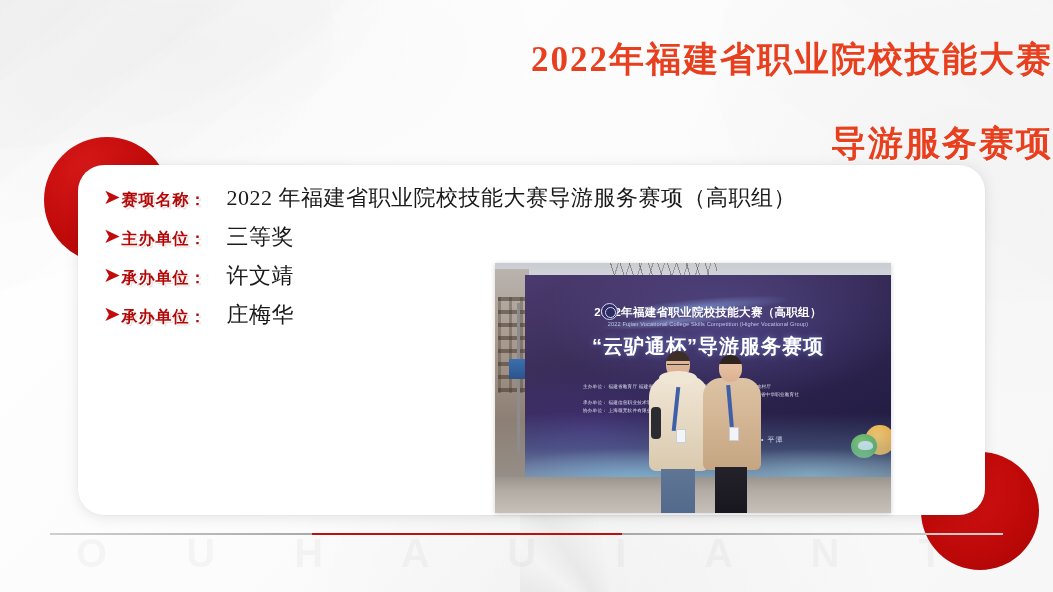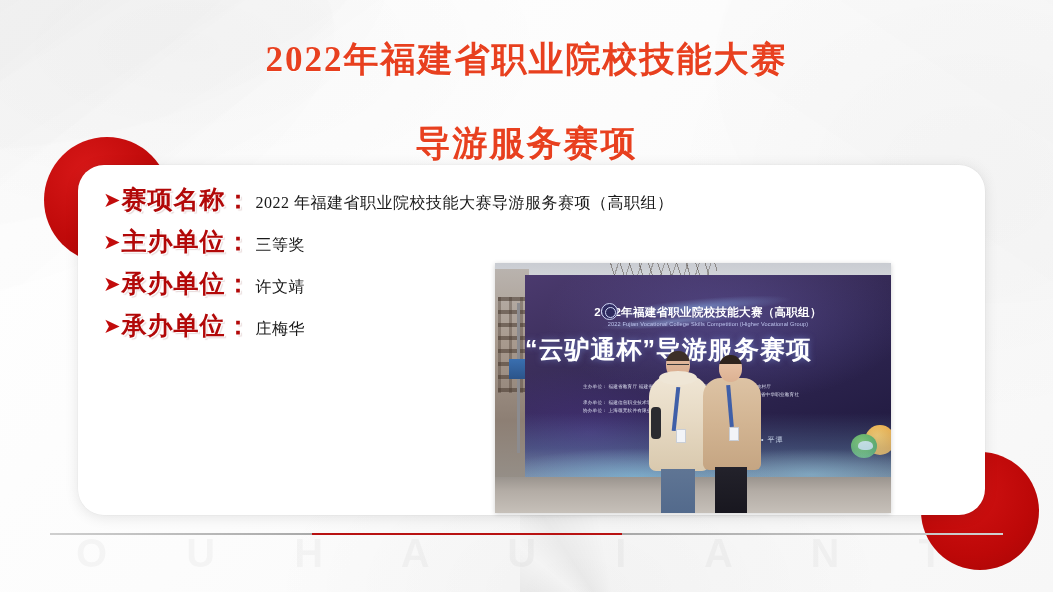--- a/index.html
+++ b/index.html
@@ -48,21 +48,21 @@
   }
   .wm-letters {
     position:absolute; left:0; right:0; bottom:16px; text-align:center;
     font-family:"Liberation Sans", sans-serif; font-weight:bold;
     font-size:40px; letter-spacing:34px; color:rgba(0,0,0,0.030);
     pointer-events:none; white-space:nowrap;
   }
 
   
   .title {
-    position:absolute; left:0; right:0; top:40px; text-align:center;
+    position:absolute; left:0; right:0; top:40px; text-align:right;
     color:#E8401F;
     font-family:"Liberation Serif", serif;
     font-weight:bold; font-size:35px; line-height:40px;
     letter-spacing:2px;
     text-shadow:0 1px 0 rgba(255,255,255,0.85);
   }
   .title .line2 { display:block;margin-top:44px; }
 
   
   .deco-circle { position:absolute; border-radius:50%; }
@@ -84,27 +84,27 @@
 
   
   .bullets { position:absolute; left:25px; top:18px; }
   .brow { display:flex; align-items:baseline; margin-bottom:9px; white-space:nowrap; }
   .bullet-arrow {
     color:#C20C0C; font-size:21px; line-height:1;
     margin-right:1px; transform:translateY(-1px);
     text-shadow:1px 1px 0 rgba(255,255,255,0.9);
   }
   .blabel {
-    color:#B20808; font-weight:bold; font-size:25px;
+    color:#B20808; font-weight:bold; font-size:16px;
     font-family:"Liberation Serif", serif; letter-spacing:1px;
     text-shadow:1px 1px 0 rgba(255,255,255,0.95), 2px 2px 1px rgba(190,150,150,0.35);
   }
   .bvalue {
-    color:#1a1a1a; font-size:16px; font-family:"Liberation Serif", serif;
-    letter-spacing:0.5px; margin-left:4px;
+    color:#1a1a1a; font-size:22px; font-family:"Liberation Serif", serif;
+    letter-spacing:0.5px; margin-left:20px;
   }
 
   
   .photo {
     position:absolute; left:417px; top:98px; width:396px; height:250px;
     overflow:hidden; background:#2a2140;
     box-shadow:0 1px 5px rgba(0,0,0,0.18);
   }
   .ph-sky {
     position:absolute; left:0; top:0; width:100%; height:32px;
@@ -153,23 +153,23 @@
   .ph-logo {
     position:absolute; left:76px; top:-2px; width:17px; height:17px;
     border-radius:50%; border:1.4px solid #cfd6f5;
     background:radial-gradient(circle,#2d2a5e 40%,#3a3570 100%);
   }
   .ph-logo:after {
     content:""; position:absolute; left:3px; top:3px; width:9px; height:9px;
     border-radius:50%; border:1.2px solid #cfd6f5;
   }
   .ph-main {
-    position:absolute; left:0; right:0; top:58px; 
+    position:absolute; left:0; right:0; top:58px; text-align:center;
     font-family:"Liberation Sans", sans-serif; font-weight:bold;
-    color:#ffffff; font-size:25px; letter-spacing:1px; white-space:nowrap;
+    color:#ffffff; font-size:20px; letter-spacing:1px; white-space:nowrap;
     text-shadow:0 0 6px rgba(140,170,255,0.5);
   }
   .ph-orgs {
     position:absolute; left:58px; top:108px; width:300px;
     font-family:"Liberation Sans", sans-serif; color:#dfe2f2;
     font-size:4.6px; line-height:8px; letter-spacing:0.2px;
   }
   .ph-orgs .oline { white-space:nowrap; }
   .ph-place {
     position:absolute; left:236px; top:160px;

